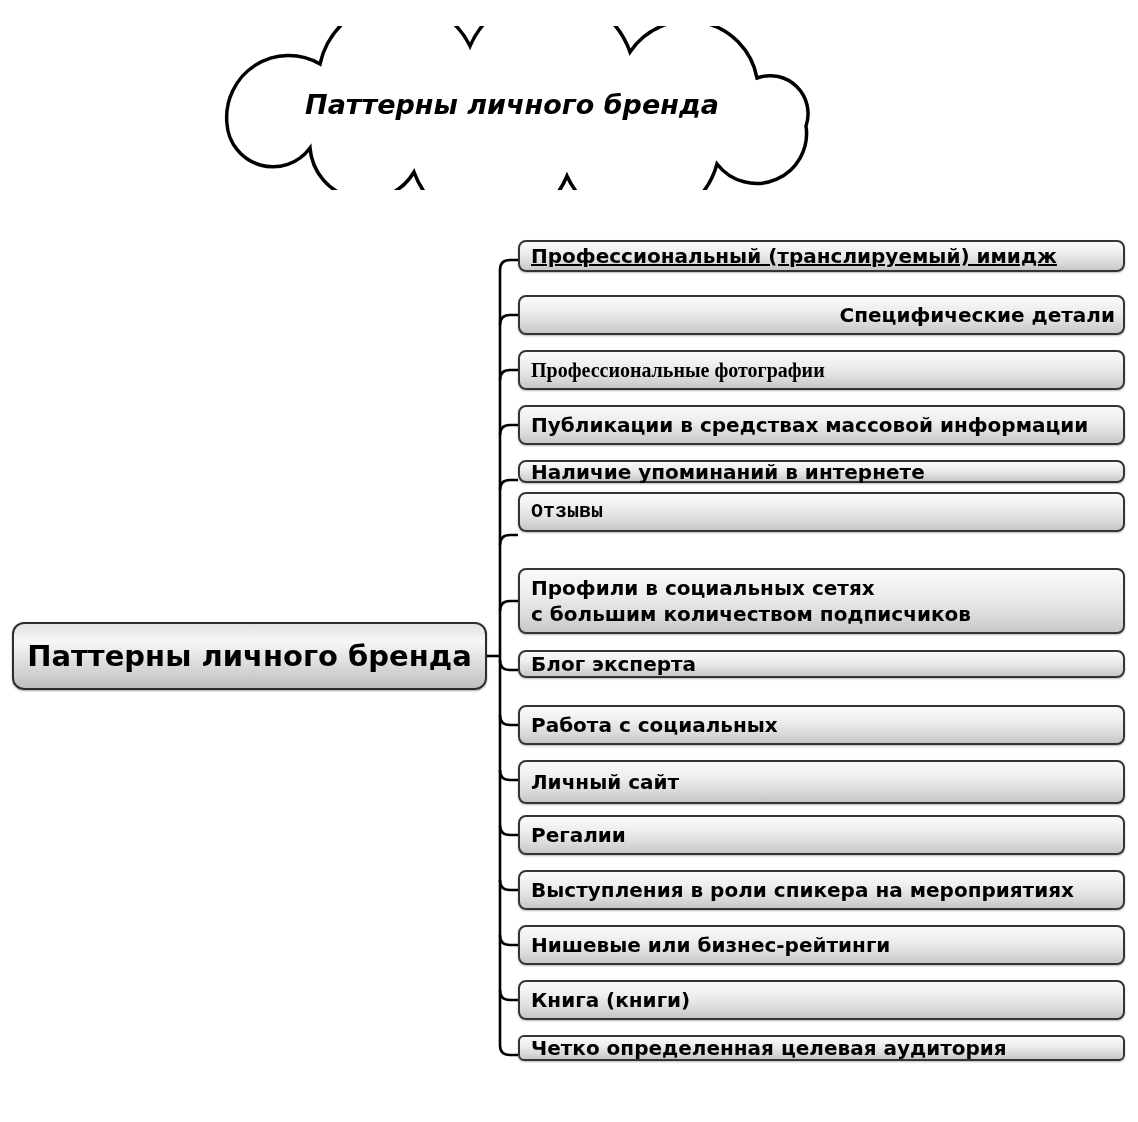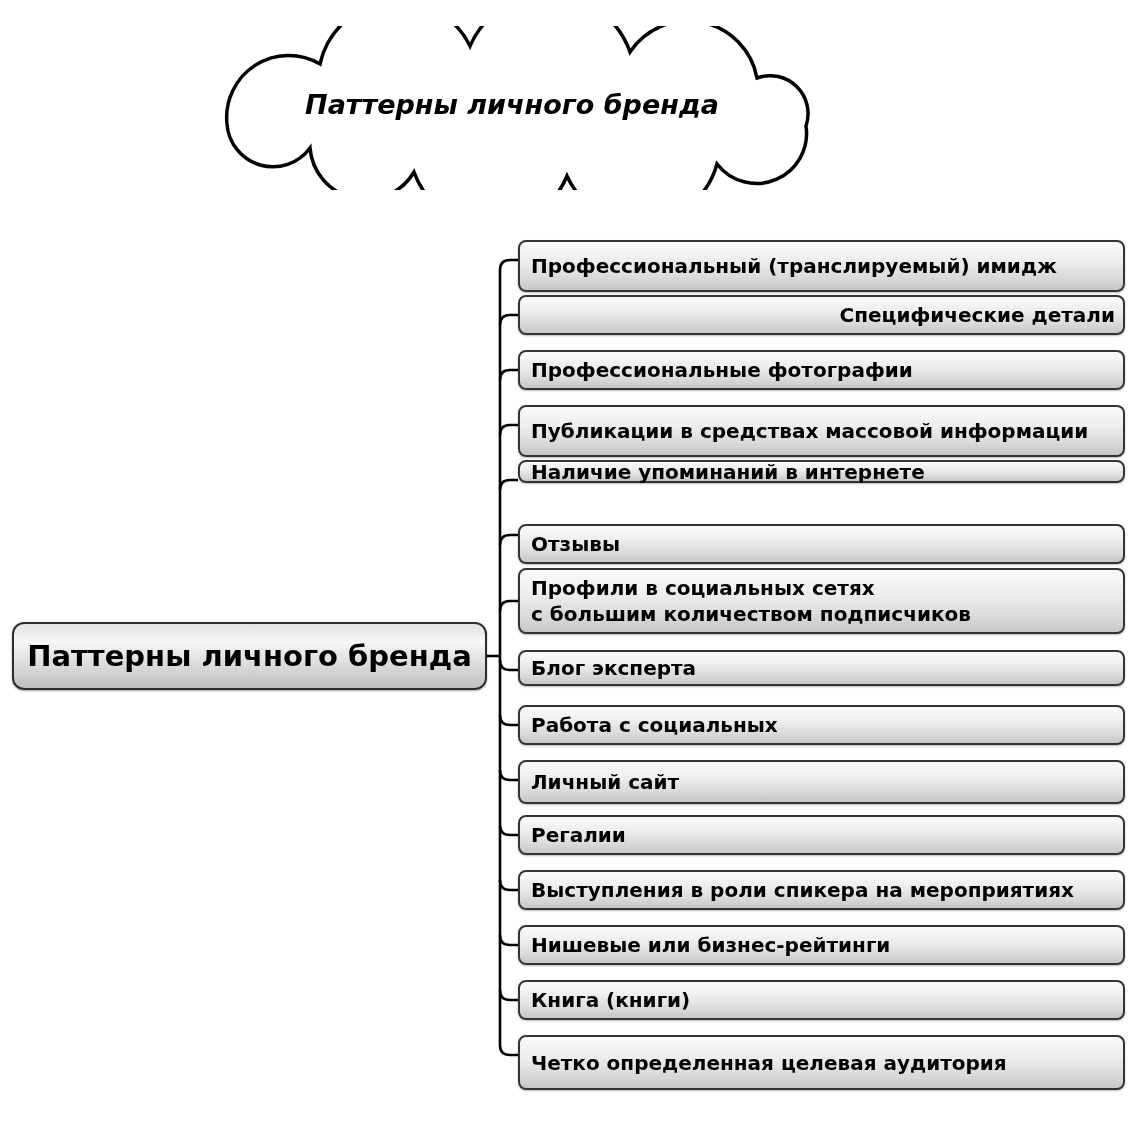--- a/index.html
+++ b/index.html
@@ -104,29 +104,29 @@
            A 56 56 0 0 1 108 122
            A 46 46 0 0 1 25 98 Z" fill="#ffffff" stroke="#000000" stroke-width="3.5"></path>
   <text x="310" y="88" text-anchor="middle">Паттерны личного бренда</text>
 </svg>
 
 <div class="root-node">
   <span>Паттерны личного бренда</span>
 </div>
 
 <div id="branches">
-    <div class="branch-node" style="top: 240px; height: 52px;"><span>Профессиональный (транслируемый) имидж</span></div>
+    <div class="branch-node" style="top: 240px; height: 32px; text-decoration: underline;"><span>Профессиональный (транслируемый) имидж</span></div>
     <div class="branch-node" style="top: 295px; height: 40px; justify-content: flex-end;"><span>Специфические детали</span></div>
-    <div class="branch-node" style="top: 350px; height: 40px;"><span>Профессиональные фотографии</span></div>
-    <div class="branch-node" style="top: 405px; height: 52px;"><span>Публикации в средствах массовой информации</span></div>
+    <div class="branch-node" style="top: 350px; height: 40px; font-family: Liberation Serif, serif;"><span>Профессиональные фотографии</span></div>
+    <div class="branch-node" style="top: 405px; height: 40px;"><span>Публикации в средствах массовой информации</span></div>
     <div class="branch-node" style="top: 460px; height: 23px;"><span>Наличие упоминаний в интернете</span></div>
-    <div class="branch-node" style="top: 524px; height: 40px;"><span>Отзывы</span></div>
+    <div class="branch-node" style="top: 492px; height: 40px; font-family: Liberation Mono, monospace;"><span>Отзывы</span></div>
     <div class="branch-node" style="top: 568px; height: 66px;"><span>Профили в социальных сетях
 с большим количеством подписчиков</span></div>
-    <div class="branch-node" style="top: 650px; height: 36px;"><span>Блог эксперта</span></div>
+    <div class="branch-node" style="top: 650px; height: 28px;"><span>Блог эксперта</span></div>
     <div class="branch-node" style="top: 705px; height: 40px;"><span>Работа с социальных</span></div>
     <div class="branch-node" style="top: 760px; height: 44px;"><span>Личный сайт</span></div>
     <div class="branch-node" style="top: 815px; height: 40px;"><span>Регалии</span></div>
     <div class="branch-node" style="top: 870px; height: 40px; text-align: right;"><span>Выступления в роли спикера на мероприятиях</span></div>
     <div class="branch-node" style="top: 925px; height: 40px;"><span>Нишевые или бизнес-рейтинги</span></div>
     <div class="branch-node" style="top: 980px; height: 40px;"><span>Книга (книги)</span></div>
-    <div class="branch-node" style="top: 1035px; height: 55px;"><span>Четко определенная целевая аудитория</span></div>
+    <div class="branch-node" style="top: 1035px; height: 26px; border-radius: 6px;"><span>Четко определенная целевая аудитория</span></div>
   </div>
 
 </body></html>

